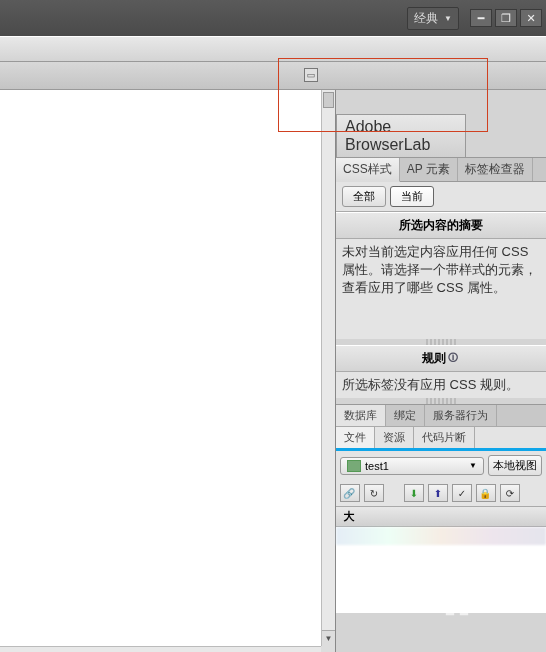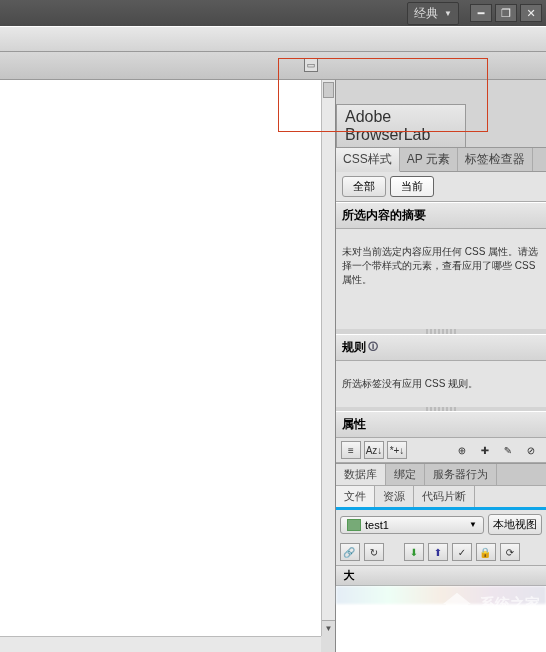--- a/index.html
+++ b/index.html
@@ -1,18 +1,18 @@
 <!DOCTYPE html>
 <html><head>
 <meta charset="utf-8">
 <style>
 * { margin: 0; padding: 0; box-sizing: border-box; font-family: "Microsoft YaHei", sans-serif; }
 html, body { width: 546px; height: 652px; background: #b8b8b8; overflow: hidden; }
 
-.titlebar { height: 26px; background: linear-gradient(#5a5a5a,#4a4a4a); display: flex; justify-content: flex-end; align-items: center; padding-right: 4px; gap: 3px; }
+.titlebar { height: 36px; background: linear-gradient(#5a5a5a,#4a4a4a); display: flex; justify-content: flex-end; align-items: center; padding-right: 4px; gap: 3px; }
 .layout-dd { display: flex; align-items: center; background: #585858; color: #ddd; font-size: 12px; padding: 2px 6px; border: 1px solid #3a3a3a; border-radius: 2px; margin-right: 8px; }
 .layout-dd span.caret { margin-left: 6px; font-size: 8px; }
 .winbtn { width: 22px; height: 18px; background: #6a6a6a; border: 1px solid #3a3a3a; color: #eee; font-size: 11px; display: flex; align-items: center; justify-content: center; cursor: pointer; }
 
 .menubar { height: 26px; background: linear-gradient(#e8e8e8,#d4d4d4); border-top: 1px solid #fff; border-bottom: 1px solid #999; }
 .toolstrip { height: 28px; background: linear-gradient(#d8d8d8,#c4c4c4); border-bottom: 1px solid #999; position: relative; }
 .toolstrip .mini-icon { position: absolute; right: 228px; top: 6px; width: 14px; height: 14px; border: 1px solid #777; background: #e0e0e0; font-size: 9px; display: flex; align-items: center; justify-content: center; color: #555; }
 
 .main-row { display: flex; height: 572px; }
 .doc-area { flex: 1; background: #fff; border-right: 1px solid #888; position: relative; }
@@ -26,22 +26,22 @@
 
 .right-col { width: 210px; background: #d4d4d4; display: flex; flex-direction: column; }
 .panel-tab-solo { background: linear-gradient(#e8e8e8,#d0d0d0); border: 1px solid #999; border-bottom: none; padding: 3px 8px; font-size: 16px; color: #333; margin-top: 24px; width: 130px; }
 .panel-tabs { display: flex; background: #c8c8c8; border-top: 1px solid #999; border-bottom: 1px solid #999; }
 .panel-tab { font-size: 12px; padding: 3px 7px; color: #444; border-right: 1px solid #aaa; cursor: pointer; }
 .panel-tab.active { background: linear-gradient(#f0f0f0,#dcdcdc); border-bottom: 1px solid #dcdcdc; margin-bottom: -1px; }
 .filter-row { background: #e4e4e4; padding: 4px 6px; display: flex; gap: 4px; border-bottom: 1px solid #aaa; }
 .filter-btn { font-size: 11px; padding: 2px 10px; background: linear-gradient(#f8f8f8,#e0e0e0); border: 1px solid #999; border-radius: 3px; cursor: pointer; }
 .filter-btn.active { background: linear-gradient(#fff,#f0f0f0); border-color: #666; }
 .section { background: #e4e4e4; }
-.section-hd { font-size: 12px; font-weight: bold; padding: 4px 6px; background: linear-gradient(#e8e8e8,#d4d4d4); border-top: 1px solid #fff; border-bottom: 1px solid #aaa; display: flex; justify-content: flex-start; align-items: center; }
-.section-body { font-size: 10px; padding: 16px 6px; color: #333; line-height: 1.4; min-height: 20px; }
+.section-hd { font-size: 12px; font-weight: bold; padding: 4px 6px; background: linear-gradient(#e8e8e8,#d4d4d4); border-top: 1px solid #fff; border-bottom: 1px solid #aaa; display: flex; justify-content: center; align-items: center; }
+.section-body { font-size: 13px; padding: 4px 6px; color: #333; line-height: 1.4; min-height: 20px; }
 .section-body.tall { min-height: 100px; }
 .grip { height: 6px; background: repeating-linear-gradient(90deg,#bbb,#bbb 2px,#d4d4d4 2px,#d4d4d4 4px); margin: 0 auto; width: 30px; }
 .prop-icons { display: flex; gap: 3px; padding: 3px 5px; background: #e4e4e4; border-bottom: 1px solid #aaa; align-items: center; }
 .icon-btn { width: 20px; height: 18px; border: 1px solid #999; background: linear-gradient(#f4f4f4,#dcdcdc); display: flex; align-items: center; justify-content: center; font-size: 10px; cursor: pointer; color: #333; }
 .icon-btn.plain { border: none; background: none; }
 .spacer { flex: 1; }
 .db-tabs { display: flex; background: #c8c8c8; border-top: 1px solid #999; }
 .db-tab { font-size: 11px; padding: 3px 8px; border-right: 1px solid #aaa; cursor: pointer; color: #444; }
 .db-tab.active { background: #e4e4e4; }
 .file-tabs { display: flex; background: #e4e4e4; border-top: 1px solid #aaa; border-bottom: 3px solid #0ea5e9; }
@@ -120,35 +120,20 @@
     <div class="section">
       <div class="section-hd">
         <span>规则</span>
         <span class="tiny-icon">🛈</span>
       </div>
       <div class="section-body">所选标签没有应用 CSS 规则。</div>
     </div>
 
     <div class="grip"></div>
 
-    <div class="section">
-      <div class="section-hd">
-        <span>属性</span>
-      </div>
-      <div class="prop-icons">
-        <div class="icon-btn">≡</div>
-        <div class="icon-btn">Aᴢ↓</div>
-        <div class="icon-btn">*+↓</div>
-        <div class="spacer"></div>
-        <div class="icon-btn plain">⊕</div>
-        <div class="icon-btn plain">✚</div>
-        <div class="icon-btn plain">✎</div>
-        <div class="icon-btn plain">⊘</div>
-      </div>
-    </div>
 
     <div class="db-tabs">
       <div class="db-tab active">数据库</div>
       <div class="db-tab">绑定</div>
       <div class="db-tab">服务器行为</div>
     </div>
 
     <div class="file-tabs">
       <div class="file-tab active">文件</div>
       <div class="file-tab">资源</div>

